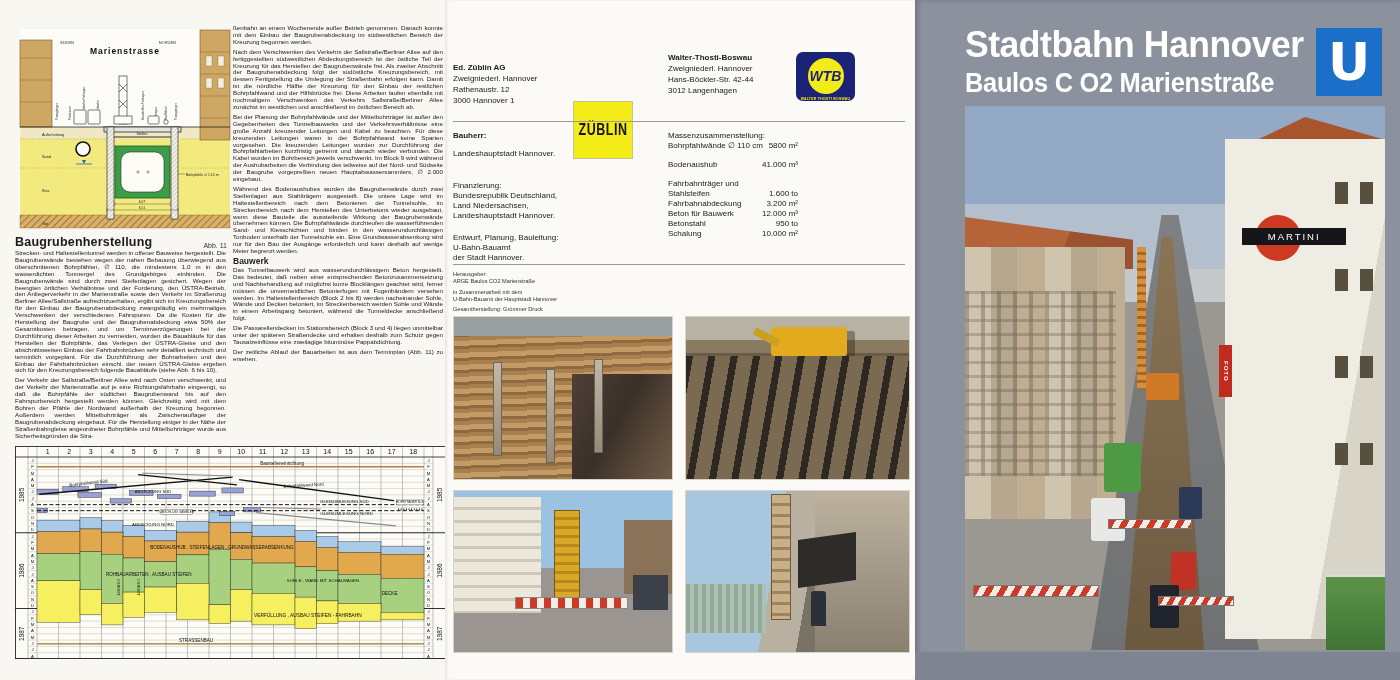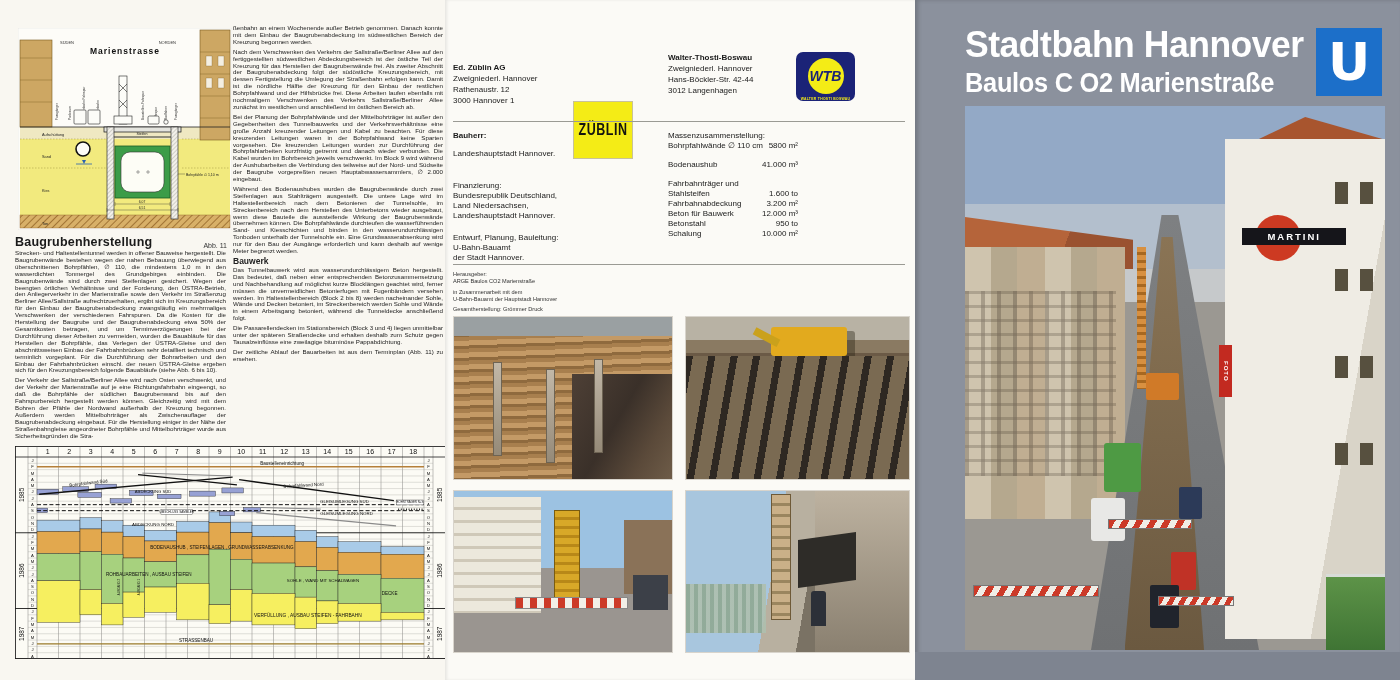--- a/index.html
+++ b/index.html
@@ -96,21 +96,21 @@
       repeating-linear-gradient(rgba(60,50,40,.45) 0 3px,transparent 3px 14px);opacity:.5;}
   .street{left:30%;top:20%;width:40%;height:80%;background:linear-gradient(#7e8082,#6f7173);
       clip-path:polygon(42% 0,52% 0,100% 100%,0 100%);}
   .trench{left:38%;top:24%;width:22%;height:76%;background:linear-gradient(#8a7455,#6b5940);
       clip-path:polygon(40% 0,52% 0,86% 100%,0 100%);}
   .wbuild{left:62%;top:6%;width:38%;height:92%;background:linear-gradient(100deg,#efece4 0 70%,#d9d4c8 70% 100%);}
   .wroof{left:62%;top:2%;width:38%;height:7%;background:#a8552e;clip-path:polygon(0 100%,50% 0,100% 60%,100% 100%);}
   .wwin{position:absolute;background:#57503f;width:13px;height:22px;}
   .martini-ball{left:69%;top:20%;width:46px;height:46px;border-radius:50%;background:#cd3a22;}
   .martini-bar{left:66%;top:22.5%;width:104px;height:17px;background:#15151a;display:flex;align-items:center;justify-content:center;}
-  .martini-bar span{color:#fff;font-size:9.5px;font-weight:bold;letter-spacing:2px;}
+  .martini-bar span{color:#fff;font-size:9.5px;font-weight:normal;letter-spacing:2px;}
   .fotosign{left:60.5%;top:44%;width:13px;height:52px;background:#c22a20;display:flex;flex-direction:column;align-items:center;justify-content:center;}
   .fotosign span{color:#fff;font-size:6px;font-weight:bold;line-height:7px;writing-mode:vertical-rl;letter-spacing:1px;}
   .tram{left:86%;top:86%;width:14%;height:14%;background:linear-gradient(#5d9348,#3f7434);border-top:3px solid #d8dcd8;}
   .barr1{left:2%;top:88%;width:30%;height:12px;background:repeating-linear-gradient(120deg,#cc3a28 0 6px,#f0ede6 6px 12px);border:1px solid #777;}
   .barr2{left:34%;top:76%;width:20%;height:10px;background:repeating-linear-gradient(120deg,#cc3a28 0 6px,#f0ede6 6px 12px);border:1px solid #777;}
   .barr3{left:46%;top:90%;width:18%;height:10px;background:repeating-linear-gradient(120deg,#cc3a28 0 5px,#f0ede6 5px 10px);border:1px solid #777;}
   .digr{left:43%;top:49%;width:8%;height:5%;background:#d07a28;border-radius:2px;}
   .craneR{left:41%;top:26%;width:2.2%;height:26%;background:repeating-linear-gradient(#d89040 0 5px,#a86820 5px 8px);}
   .car{position:absolute;border-radius:2px;}
   .greenbus{left:33%;top:62%;width:9%;height:9%;background:#4e9a44;border-radius:3px;}

